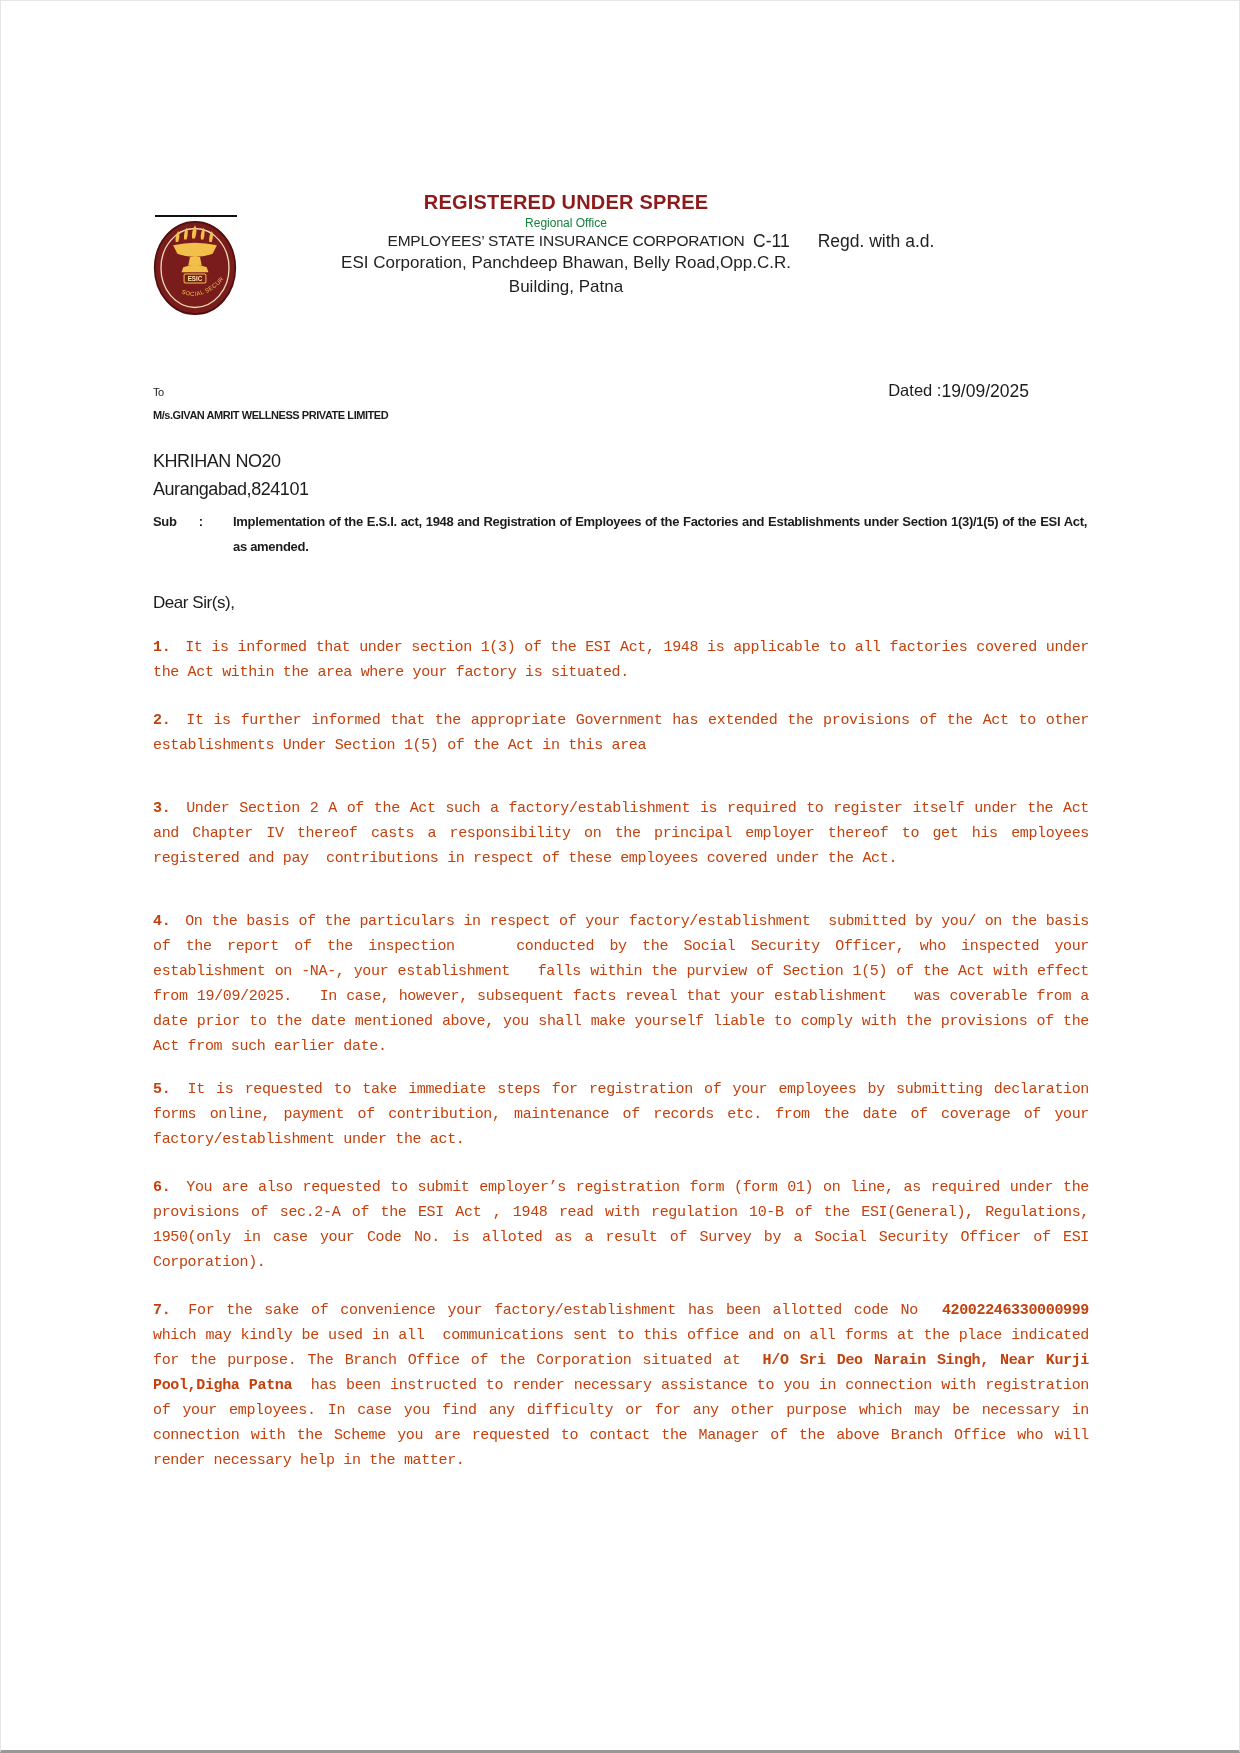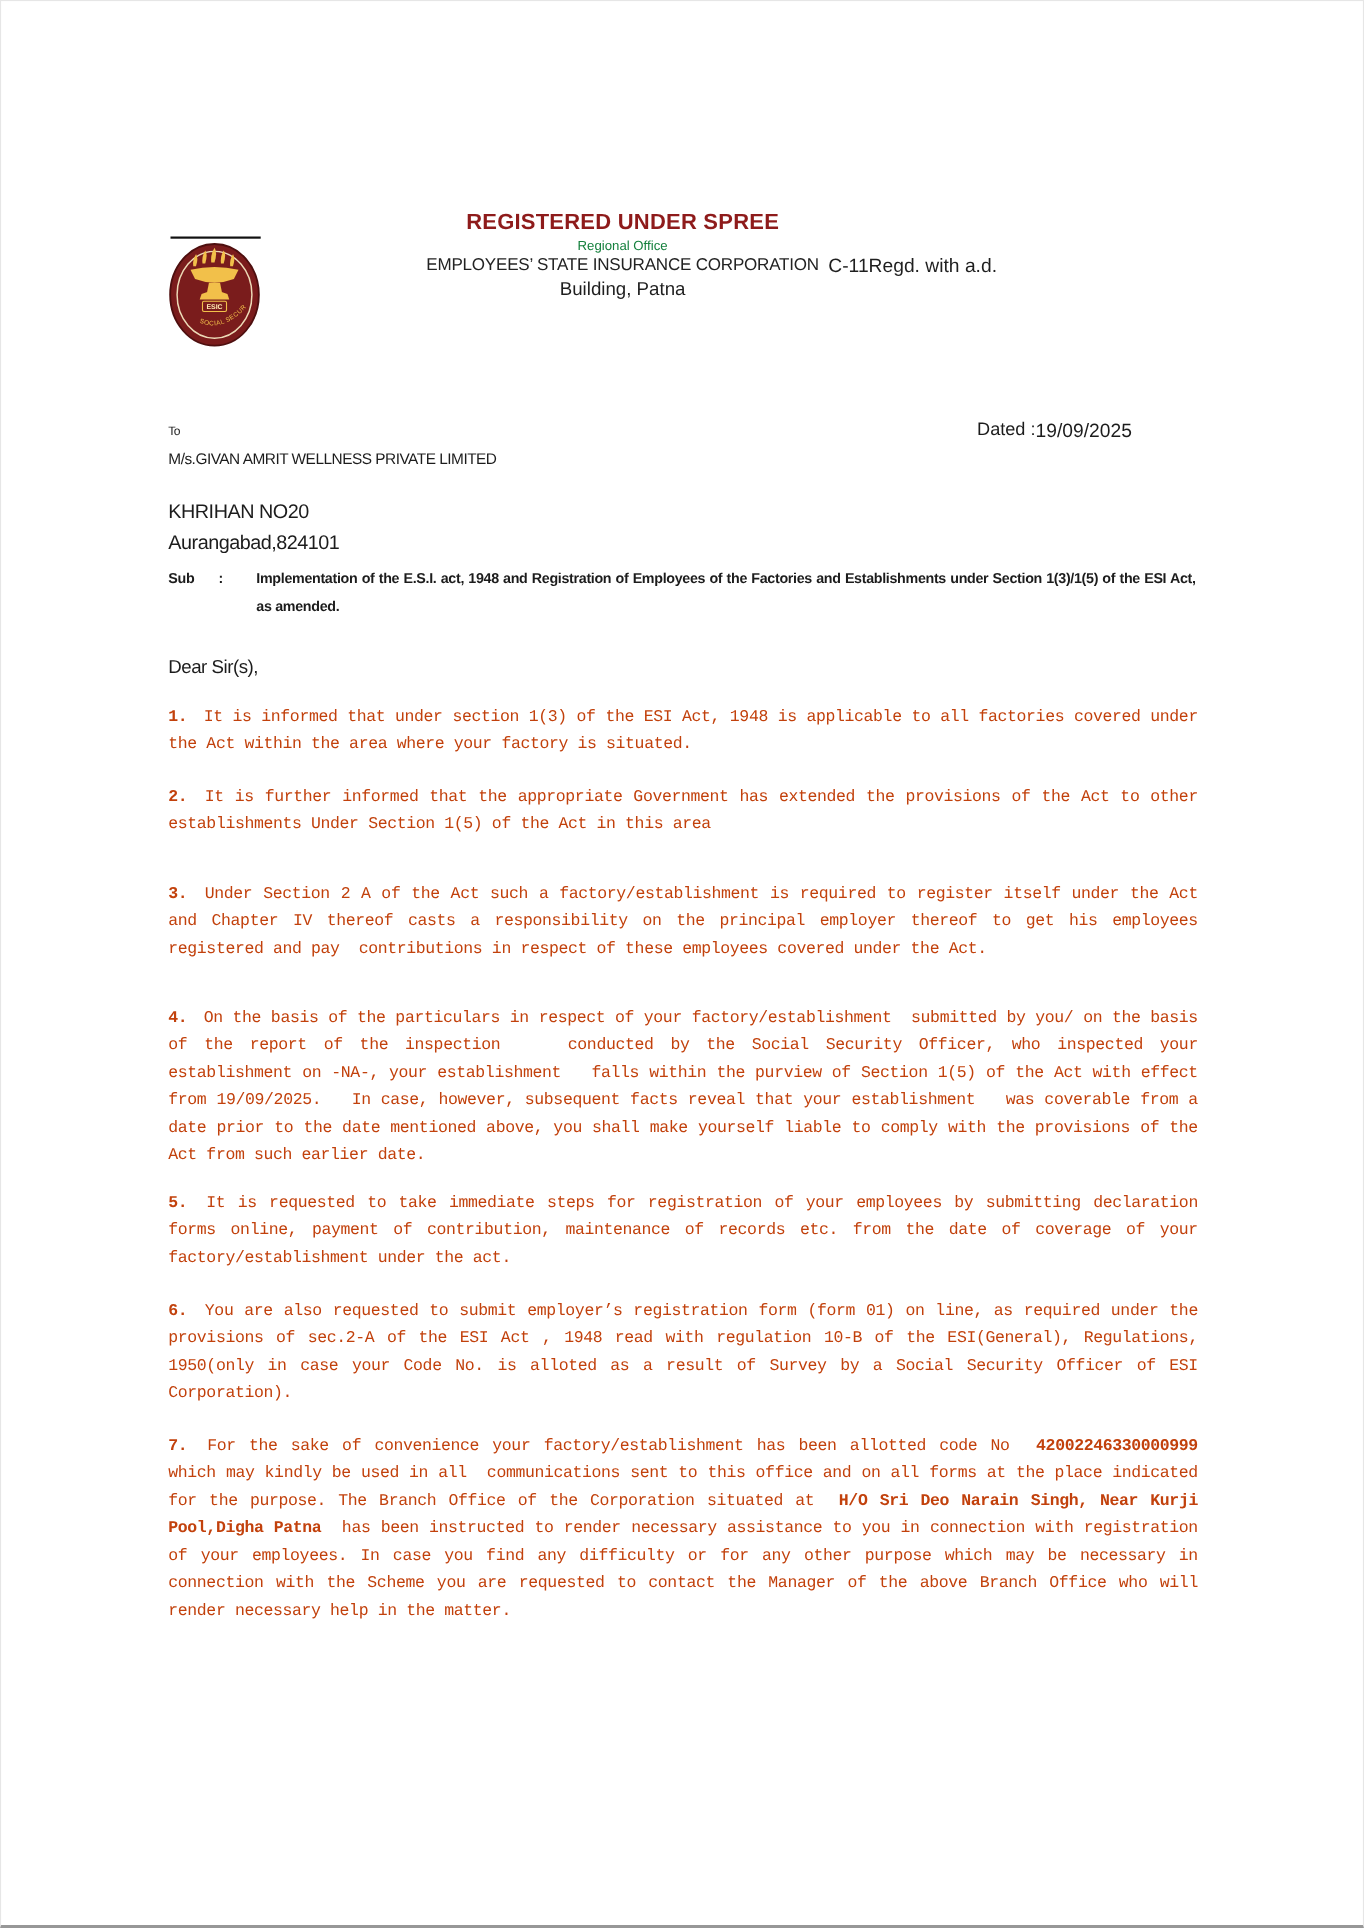--- a/index.html
+++ b/index.html
@@ -28,36 +28,36 @@
   .registered {
     font-size:20px; font-weight:bold; letter-spacing:0.2px;
     color:var(--brand-red);
   }
   .regional { font-size:12px; font-weight:normal; color:#15803d; margin-top:2px; }
   .corp { font-size:15.5px; letter-spacing:-0.2px; color:#232323; margin-top:2px; }
   .office-addr { font-size:17px; color:#1f1f1f; margin-top:2px; line-height:22px; }
 
   .head-right {
     position:absolute; left:600px; top:40px;
-    display:inline-flex; font-size:17.5px; color:#1f1f1f;
+    display:inline-flex; gap:28px; font-size:17.5px; color:#1f1f1f;
   }
 
   :root { --brand-red:#8e1b1b; }
 
   
   .meta-row {
     margin-top:56px;
     display:flex; justify-content:space-between; align-items:baseline;
   }
   .cond { letter-spacing:-0.45px; }
   .to-label { font-size:11px; }
   .dated { margin-right:60px; display:inline-flex; font-size:16.5px; }
   .dated .date-value { font-size:17.5px; letter-spacing:0; }
 
-  .recipient-name { font-size:14px; margin-top:7px; }
+  .recipient-name { font-size:11px; margin-top:7px;font-weight:bold; }
 
   .recipient-address { margin-top:26px; font-size:18px; line-height:28px; }
 
   
   .subject {
     margin-top:6px;
     display:flex;
     font-weight:bold;
     font-size:13px;
     line-height:25px;
@@ -123,20 +123,21 @@
         <text font-size="7" fill="#f2c04a" font-family="Liberation Sans, sans-serif" letter-spacing="0.5">
           <textPath href="#arcPath" startOffset="28%">SOCIAL SECURITY</textPath>
         </text>
       </svg>
     </div>
 
     <div class="head-center">
       <div class="registered">REGISTERED UNDER SPREE</div>
       <div class="regional">Regional Office</div>
       <div class="corp">EMPLOYEES’ STATE INSURANCE CORPORATION</div>
+      <div class="office-addr">ESI Corporation, Panchdeep Bhawan, Belly Road,Opp.C.R.</div>
       <div class="office-addr">Building, Patna</div>
     </div>
 
     <div class="head-right">
       <span>C-11</span>
       <span>Regd. with a.d.</span>
     </div>
   </header>
 
   <div class="meta-row">

